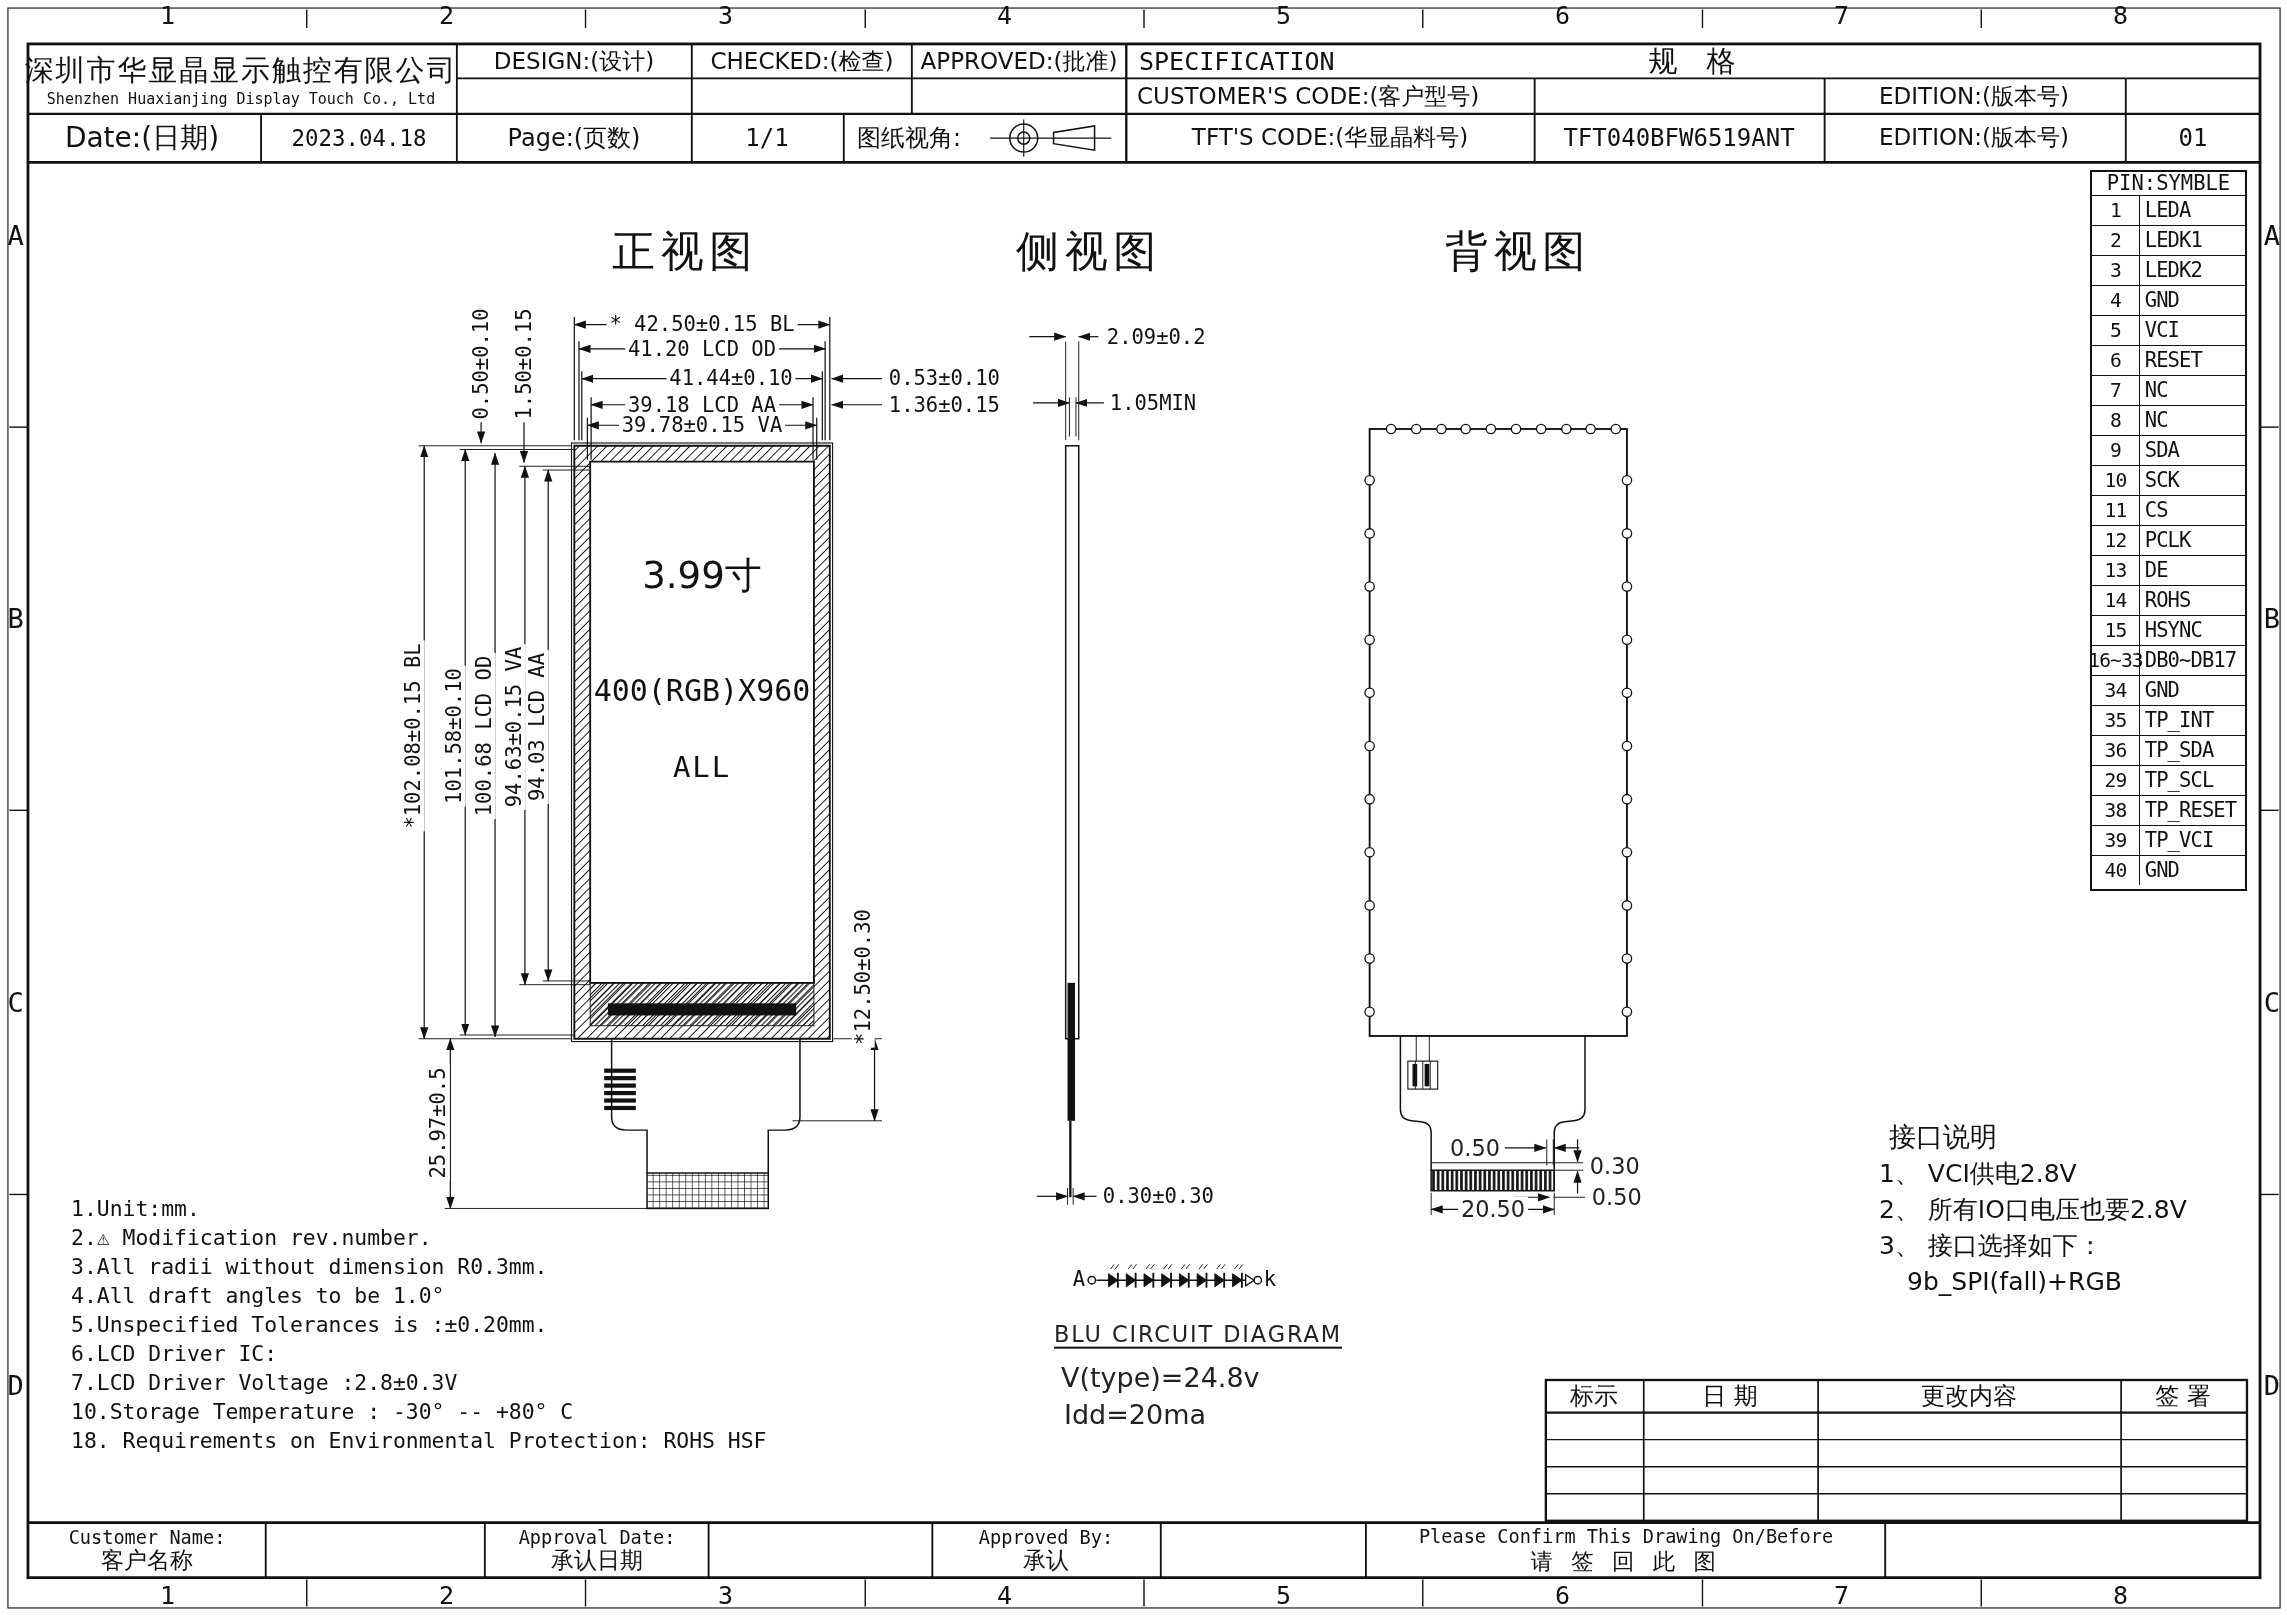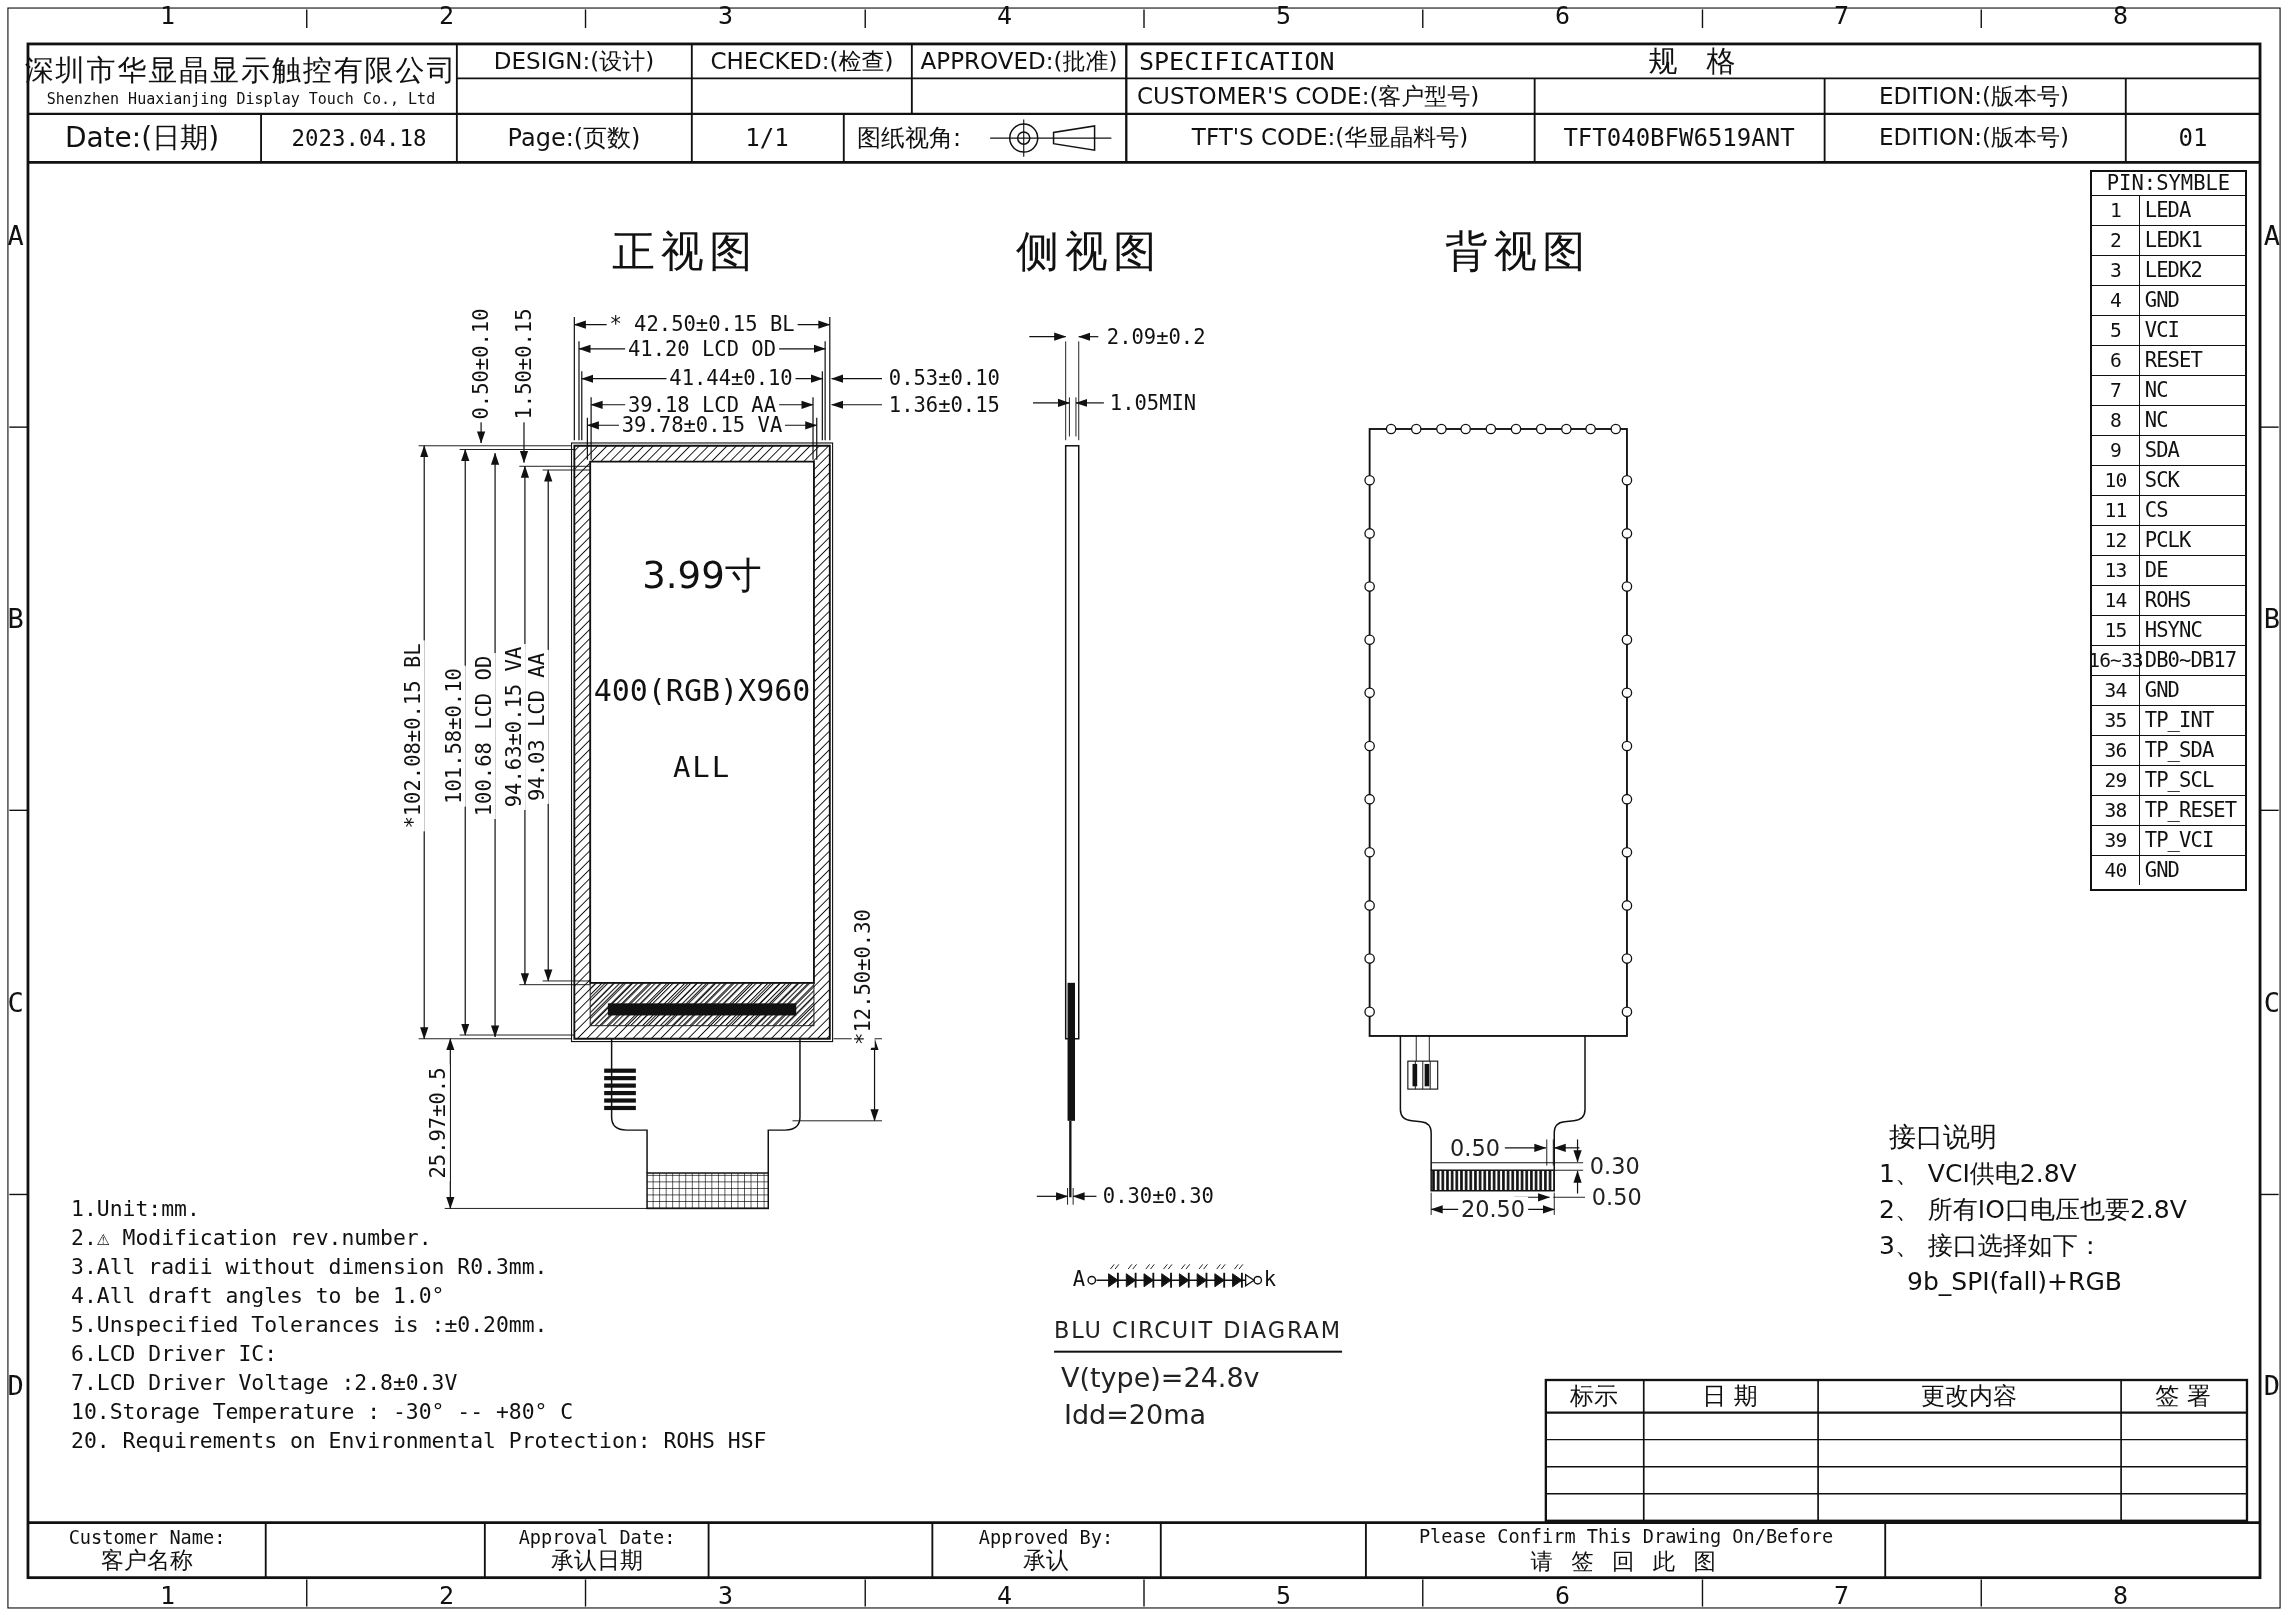--- a/index.html
+++ b/index.html
@@ -17,21 +17,21 @@
   .gnum{flex:1;text-align:center;font-size:25px}
   .gletter{flex:1;display:flex;align-items:center;justify-content:center;font-size:27px}
   .pin-table{left:2090px;top:170px;width:157px;height:721px;border:2.3px solid #111;box-sizing:border-box;background:#fff}
   .phead{height:23px;display:flex;align-items:center;justify-content:center;font-size:20.5px}
   .prow{display:flex;height:30px;border-top:1.4px solid #111;box-sizing:border-box}
   .pnum{width:48px;border-right:1.4px solid #111;display:flex;align-items:center;justify-content:center;font-size:19.6px;letter-spacing:-0.9px;box-sizing:border-box}
   .psym{flex:1;display:flex;align-items:center;padding-left:4.7px;font-size:20.5px;letter-spacing:-0.9px;overflow:visible}
   .note{height:29px;font-size:21.4px}
   .ifitem{height:36px;font-size:25px}
   .ifitem:last-child{padding-left:28px}
-  .blu-title{border-bottom:2.8px double #111;padding-bottom:8px}
+  .blu-title{border-bottom:2.8px double #111;padding-bottom:0}
 </style>
 </head>
 <body>
 
 <div id="sheet">
 
   <svg class="abs" style="left:0;top:0" width="2288" height="1616" viewBox="0 0 2454 1733">
     <defs>
       <marker id="ar" viewBox="0 0 10 10" refX="9.5" refY="5" markerWidth="10" markerHeight="10" orient="auto-start-reverse">
         <path d="M0,1.6 L10,5 L0,8.4 Z" fill="#111"></path>
@@ -511,21 +511,21 @@
 
   <div class="abs" style="left:71px;top:1197px">
       <div class="note t">1.Unit:mm.</div>
       <div class="note t">2.⚠ Modification rev.number.</div>
       <div class="note t">3.All radii without dimension R0.3mm.</div>
       <div class="note t">4.All draft angles to be 1.0°</div>
       <div class="note t">5.Unspecified Tolerances is :±0.20mm.</div>
       <div class="note t">6.LCD Driver IC:</div>
       <div class="note t">7.LCD Driver Voltage :2.8±0.3V</div>
       <div class="note t">10.Storage Temperature : -30° -- +80° C</div>
-      <div class="note t">20. Requirements on Environmental Protection: ROHS HSF</div>
+      <div class="note t">18. Requirements on Environmental Protection: ROHS HSF</div>
     </div>
 
   <div class="abs t ctr" style="left:1079px;top:1279px;font-size:20.5px">A</div>
   <div class="abs t ctr" style="left:1270px;top:1279px;font-size:20.5px">k</div>
   <div class="abs sans ctr blu-title" style="left:1198px;top:1335px;font-size:22.4px;letter-spacing:1.9px">BLU CIRCUIT DIAGRAM</div>
   <div class="abs sans" style="left:1061px;top:1363px;font-size:27px">V(type)=24.8v</div>
   <div class="abs sans" style="left:1064px;top:1400px;font-size:27px">Idd=20ma</div>
 
   <div class="abs cn" style="left:1889px;top:1122px;font-size:27px">接口说明</div>
   <div class="abs" style="left:1879px;top:1160px">

